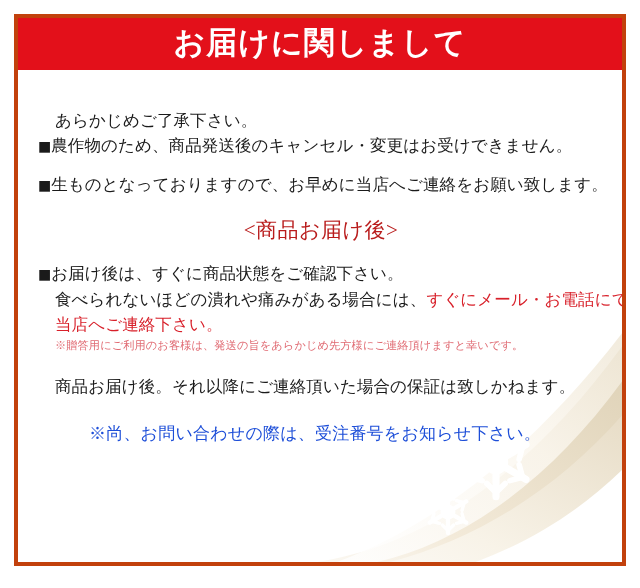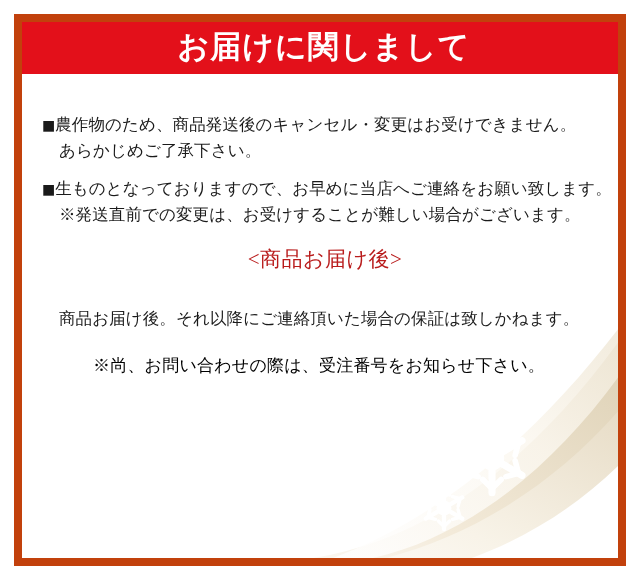--- a/index.html
+++ b/index.html
@@ -22,21 +22,21 @@
   }
 
   
   .frame {
     position: absolute;
     left: 14px;
     top: 14px;
     width: 612px;
     height: 552px;
     box-sizing: border-box;
-    border: 8px solid #c2410c;
+    border: 4px solid #c2410c;
     background: #ffffff;
     overflow: hidden;
   }
 
   
   .header-band {
     position: absolute;
     left: -4px;
     top: -4px;
     width: 612px;
@@ -123,21 +123,21 @@
     padding-left: 17px;
     white-space: nowrap;
     letter-spacing: 0.1px;
   }
 
   .gap-sm { height: 9px; }
   .gap-md { height: 16px; }
 
   .closing {
     text-align: center;
-    color: #000000;
+    color: #1d4ed8;
     font-size: 17px;
     line-height: 26px;
     margin-top: 22px;
     padding-right: 12px;
     white-space: nowrap;
     letter-spacing: 0.2px;
   }
 </style>
 </head>
 <body>
@@ -215,33 +215,38 @@
         </g>
         <g transform="translate(176,42) scale(0.56)">
           <use href="#flake"></use>
         </g>
       </svg>
     </div>
 
     <div class="content">
 
       <div class="block">
+        <div class="line indent"><span>あらかじめご了承下さい。</span></div>
         <div class="line"><span class="bullet">■</span><span>農作物のため、商品発送後のキャンセル・変更はお受けできません。</span></div>
-        <div class="line indent"><span>あらかじめご了承下さい。</span></div>
       </div>
 
       <div class="gap-sm"></div>
 
       <div class="block">
         <div class="line"><span class="bullet">■</span><span>生ものとなっておりますので、お早めに当店へご連絡をお願い致します。</span></div>
-        <div class="line indent"><span>※発送直前での変更は、お受けすることが難しい場合がございます。</span></div>
       </div>
 
       <div class="section-heading">&lt;商品お届け後&gt;</div>
 
+      <div class="block">
+        <div class="line"><span class="bullet">■</span><span>お届け後は、すぐに商品状態をご確認下さい。</span></div>
+        <div class="line indent"><span>食べられないほどの潰れや痛みがある場合には、</span><span class="red-em">すぐにメール・お電話にて</span></div>
+        <div class="line indent red"><span>当店へご連絡下さい。</span></div>
+        <div class="footnote">※贈答用にご利用のお客様は、発送の旨をあらかじめ先方様にご連絡頂けますと幸いです。</div>
+      </div>
 
       <div class="gap-md"></div>
 
       <div class="block">
         <div class="line indent"><span>商品お届け後。それ以降にご連絡頂いた場合の保証は致しかねます。</span></div>
       </div>
 
       <div class="closing">※尚、お問い合わせの際は、受注番号をお知らせ下さい。</div>
 
     </div>

